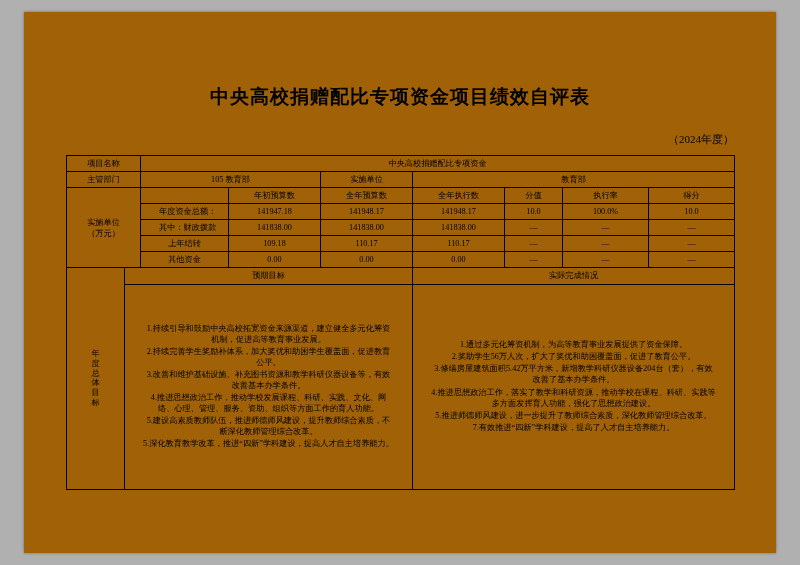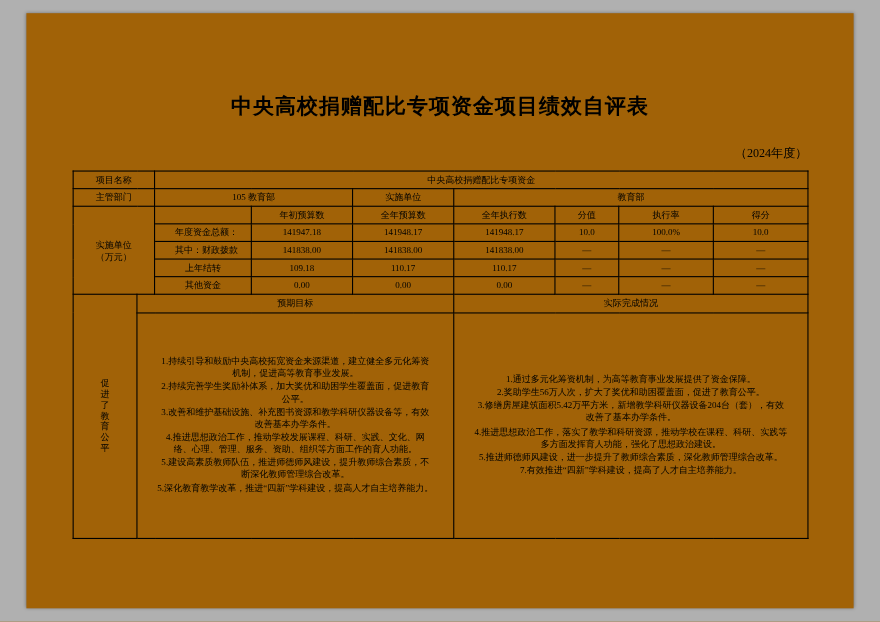--- a/index.html
+++ b/index.html
@@ -186,21 +186,21 @@
         <td>0.00</td>
         <td>0.00</td>
         <td>0.00</td>
         <td>—</td>
         <td>—</td>
         <td>—</td>
       </tr>
 
       <tr>
         <td class="vert" rowspan="2">
-          <span class="vtext">促进了教育公平</span>
+          <span class="vtext">年度总体目标</span>
         </td>
         <td colspan="4">预期目标</td>
         <td colspan="4">实际完成情况</td>
       </tr>
 
       <tr>
         <td class="goal" colspan="4">
           <p>1.持续引导和鼓励中央高校拓宽资金来源渠道，建立健全多元化筹资机制，促进高等教育事业发展。</p>
           <p>2.持续完善学生奖励补体系，加大奖优和助困学生覆盖面，促进教育公平。</p>
           <p>3.改善和维护基础设施、补充图书资源和教学科研仪器设备等，有效改善基本办学条件。</p>

